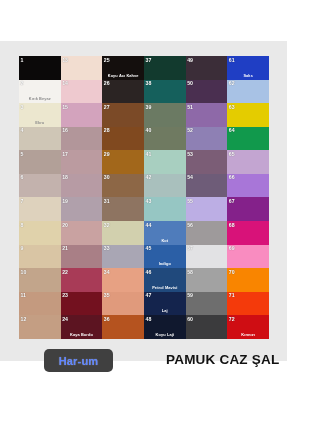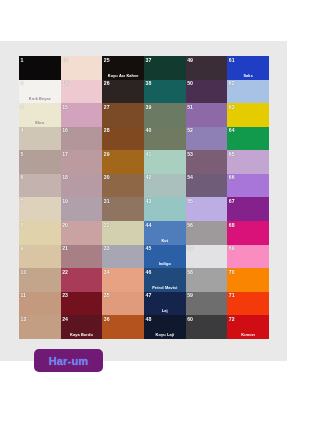--- a/index.html
+++ b/index.html
@@ -65,25 +65,25 @@
     color: #ffffff;
     font-weight: bold;
     letter-spacing: .1px;
   }
   .sw-name.onlight {
     color: #8e8e8e;
   }
   
   .brand-badge {
     position: absolute;
-    left: 34px;
+    left: 44px;
     top: 349px;
     width: 69px;
     height: 23px;
-    background: #701a75;
+    background: #404040;
     border-radius: 5px;
     display: flex;
     align-items: center;
     justify-content: center;
   }
   .brand-badge-text {
     font-size: 11px;
     font-weight: bold;
     color: #5f85ff;
     letter-spacing: .2px;
@@ -334,14 +334,15 @@
       <div class="swatch" style="background: rgb(207, 13, 19); grid-area: 12 / 6;">
         <span class="sw-num">72</span>
         <span class="sw-name">Kırmızı</span>
       </div>
     </div>
 
   <div class="brand-badge">
     <span class="brand-badge-text">Har-um</span>
   </div>
 
+  <div class="title">PAMUK CAZ ŞAL</div>
 
 </div>
 
 </body></html>

